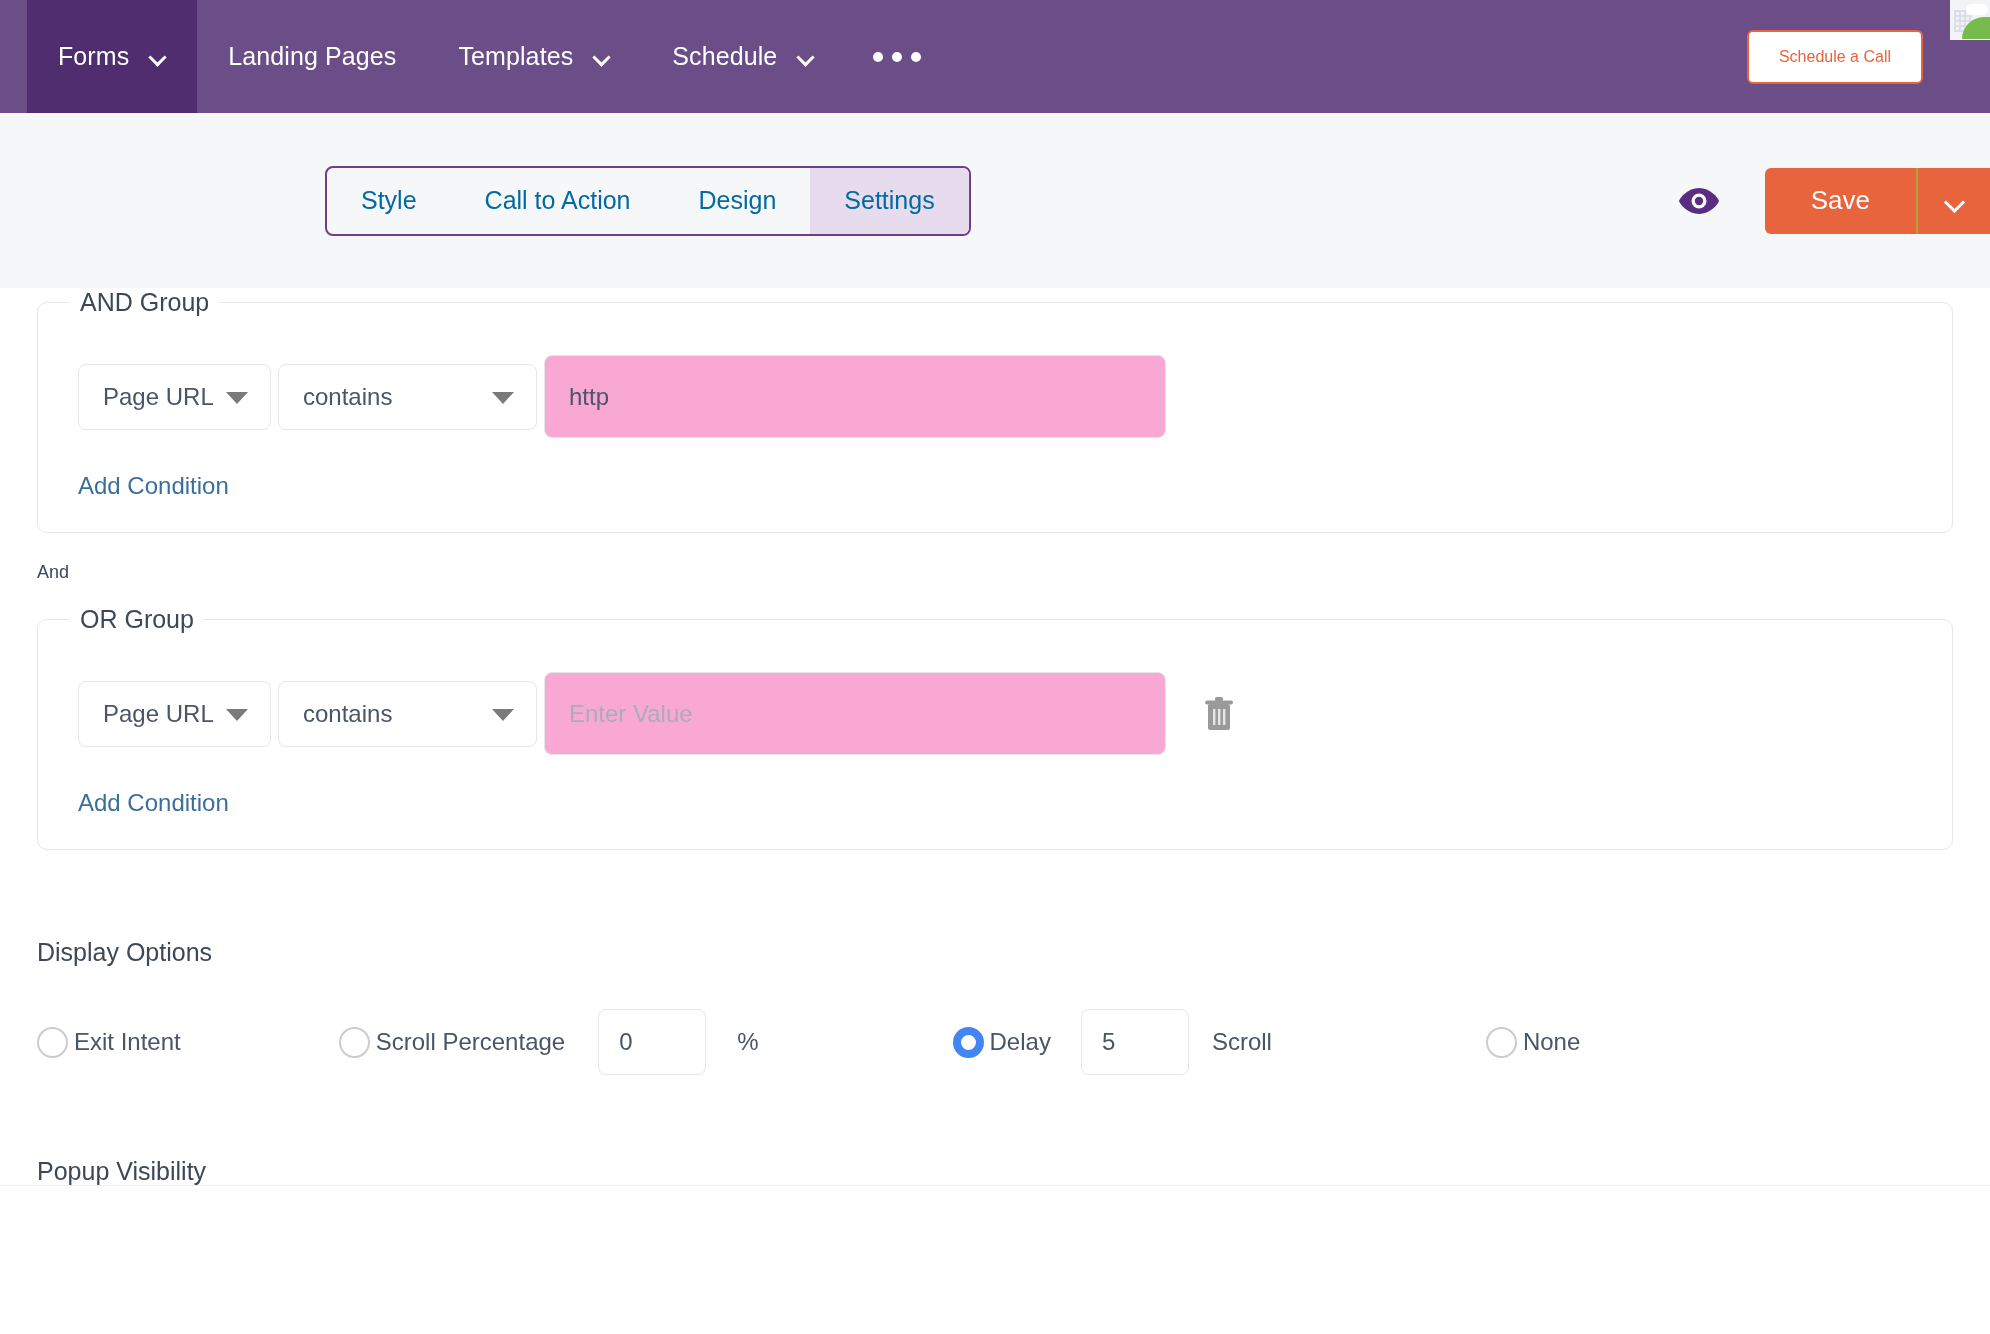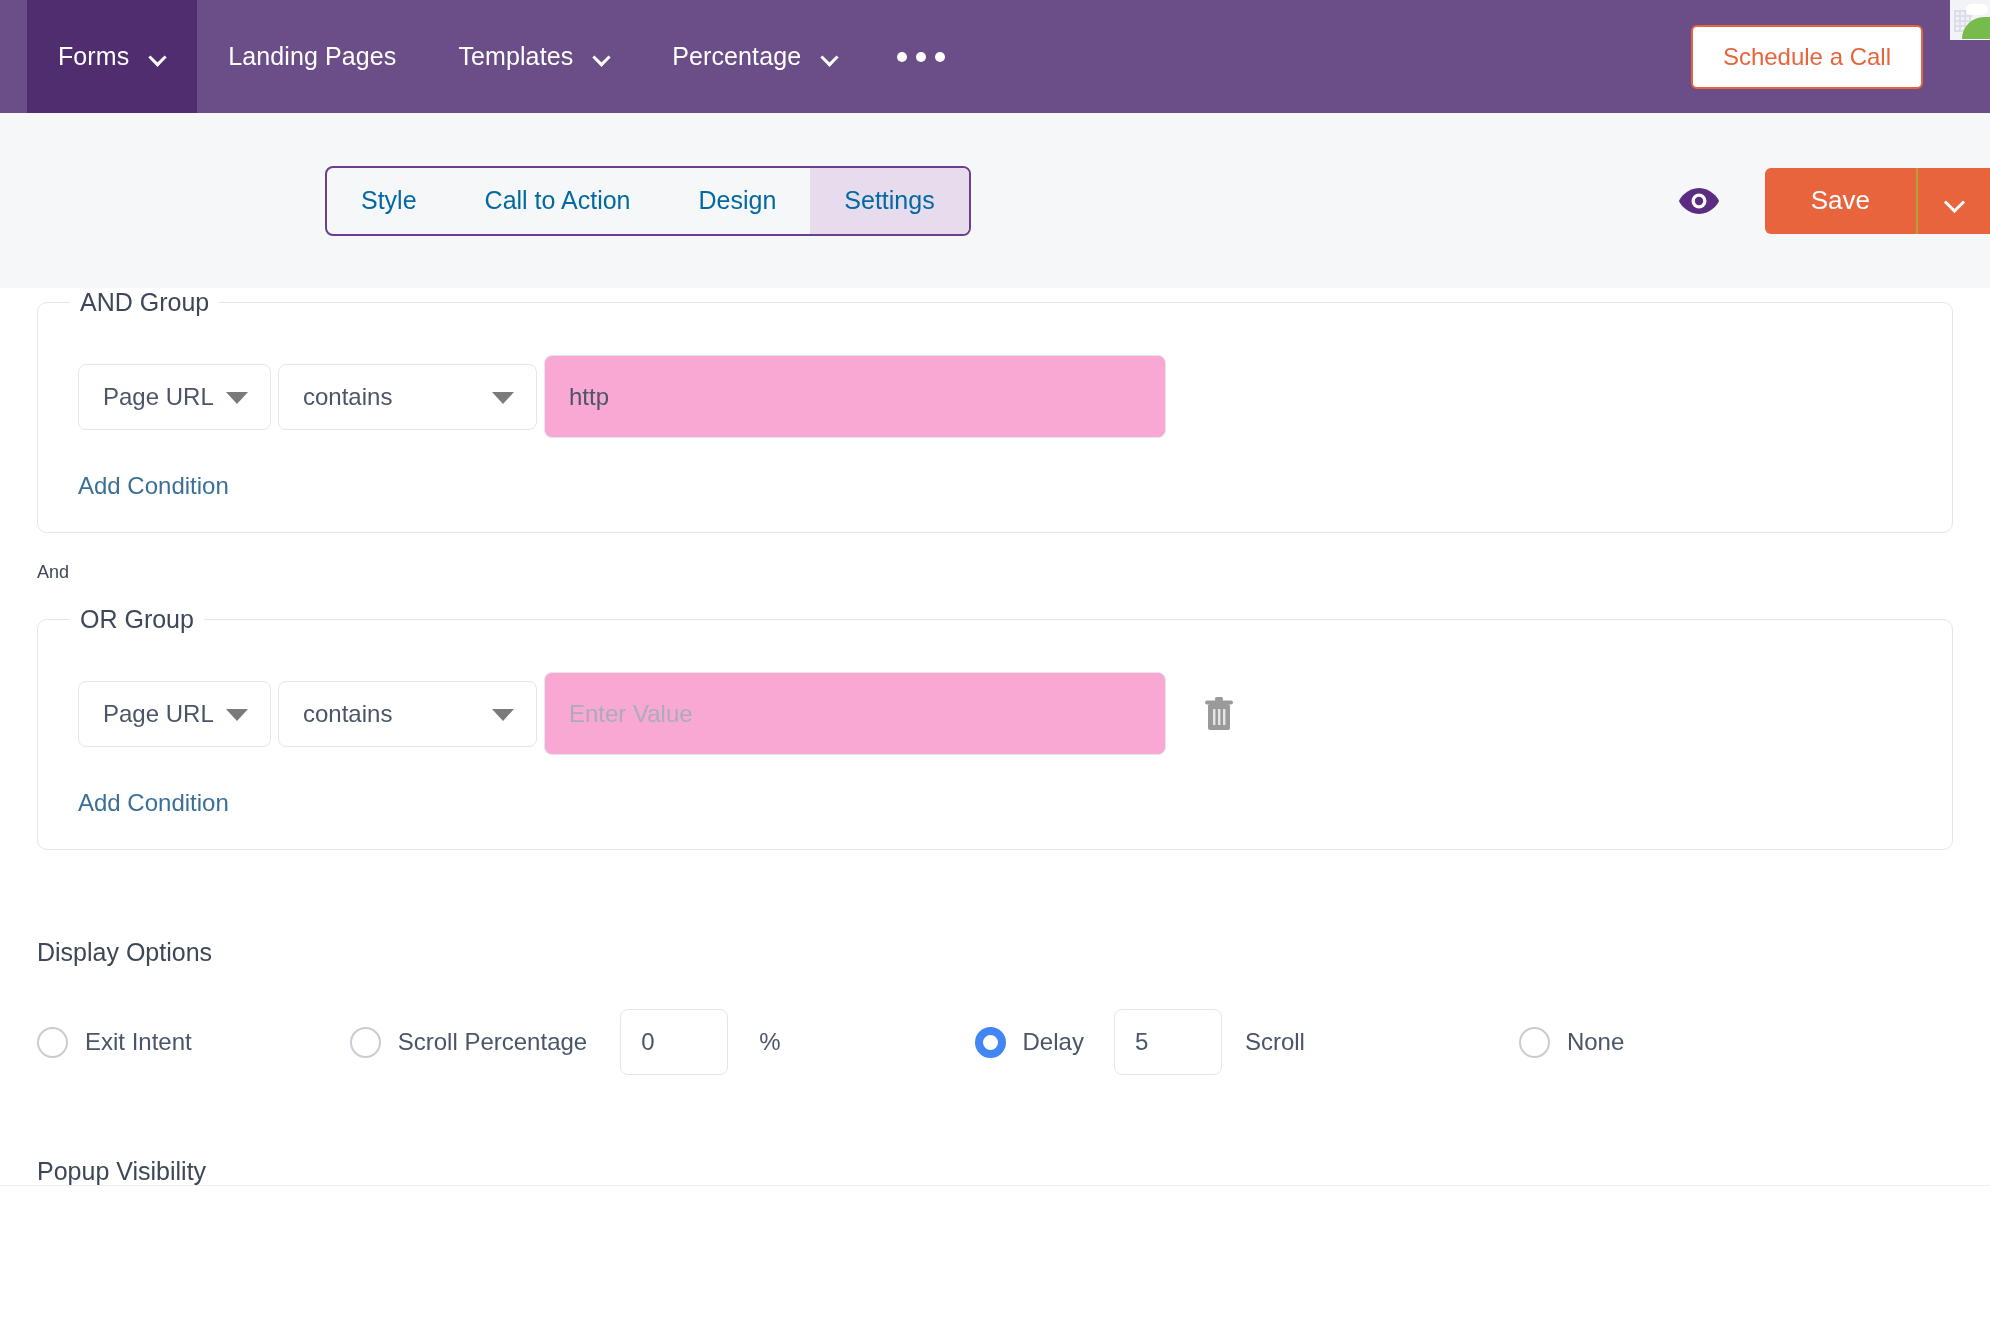--- a/index.html
+++ b/index.html
@@ -87,21 +87,21 @@
     margin-left: auto;
     display: flex;
     align-items: center;
     padding-right: 67px;
   }
 
   .schedule-btn {
     background: #ffffff;
     border: 2px solid #e8643c;
     color: #e8643c;
-    font-size: 24px;
+    font-size: 16px;
     font-family: "Liberation Sans", sans-serif;
     border-radius: 6px;
     padding: 16px 30px;
     cursor: pointer;
     white-space: nowrap;
   }
 
   .corner-thumb {
     position: absolute;
     right: 0;
@@ -335,21 +335,21 @@
 
   .options-row {
     display: flex;
     align-items: center;
     padding-top: 42px;
   }
 
   .opt {
     display: flex;
     align-items: center;
-    gap: 17px;
+    gap: 6px;
     cursor: pointer;
   }
 
   .radio {
     width: 31px;
     height: 31px;
     border-radius: 50%;
     border: 2px solid #c9ccd3;
     background: #ffffff;
     flex: none;
@@ -421,21 +421,21 @@
     <div class="nav-item">
       <span>Landing Pages</span>
     </div>
 
     <div class="nav-item">
       <span>Templates</span>
       <span class="chev"></span>
     </div>
 
     <div class="nav-item">
-      <span>Percentage</span>
+      <span>Schedule</span>
       <span class="chev"></span>
     </div>
 
     <div class="nav-more">
       <i></i>
       <i></i>
       <i></i>
     </div>
   </div>
 

